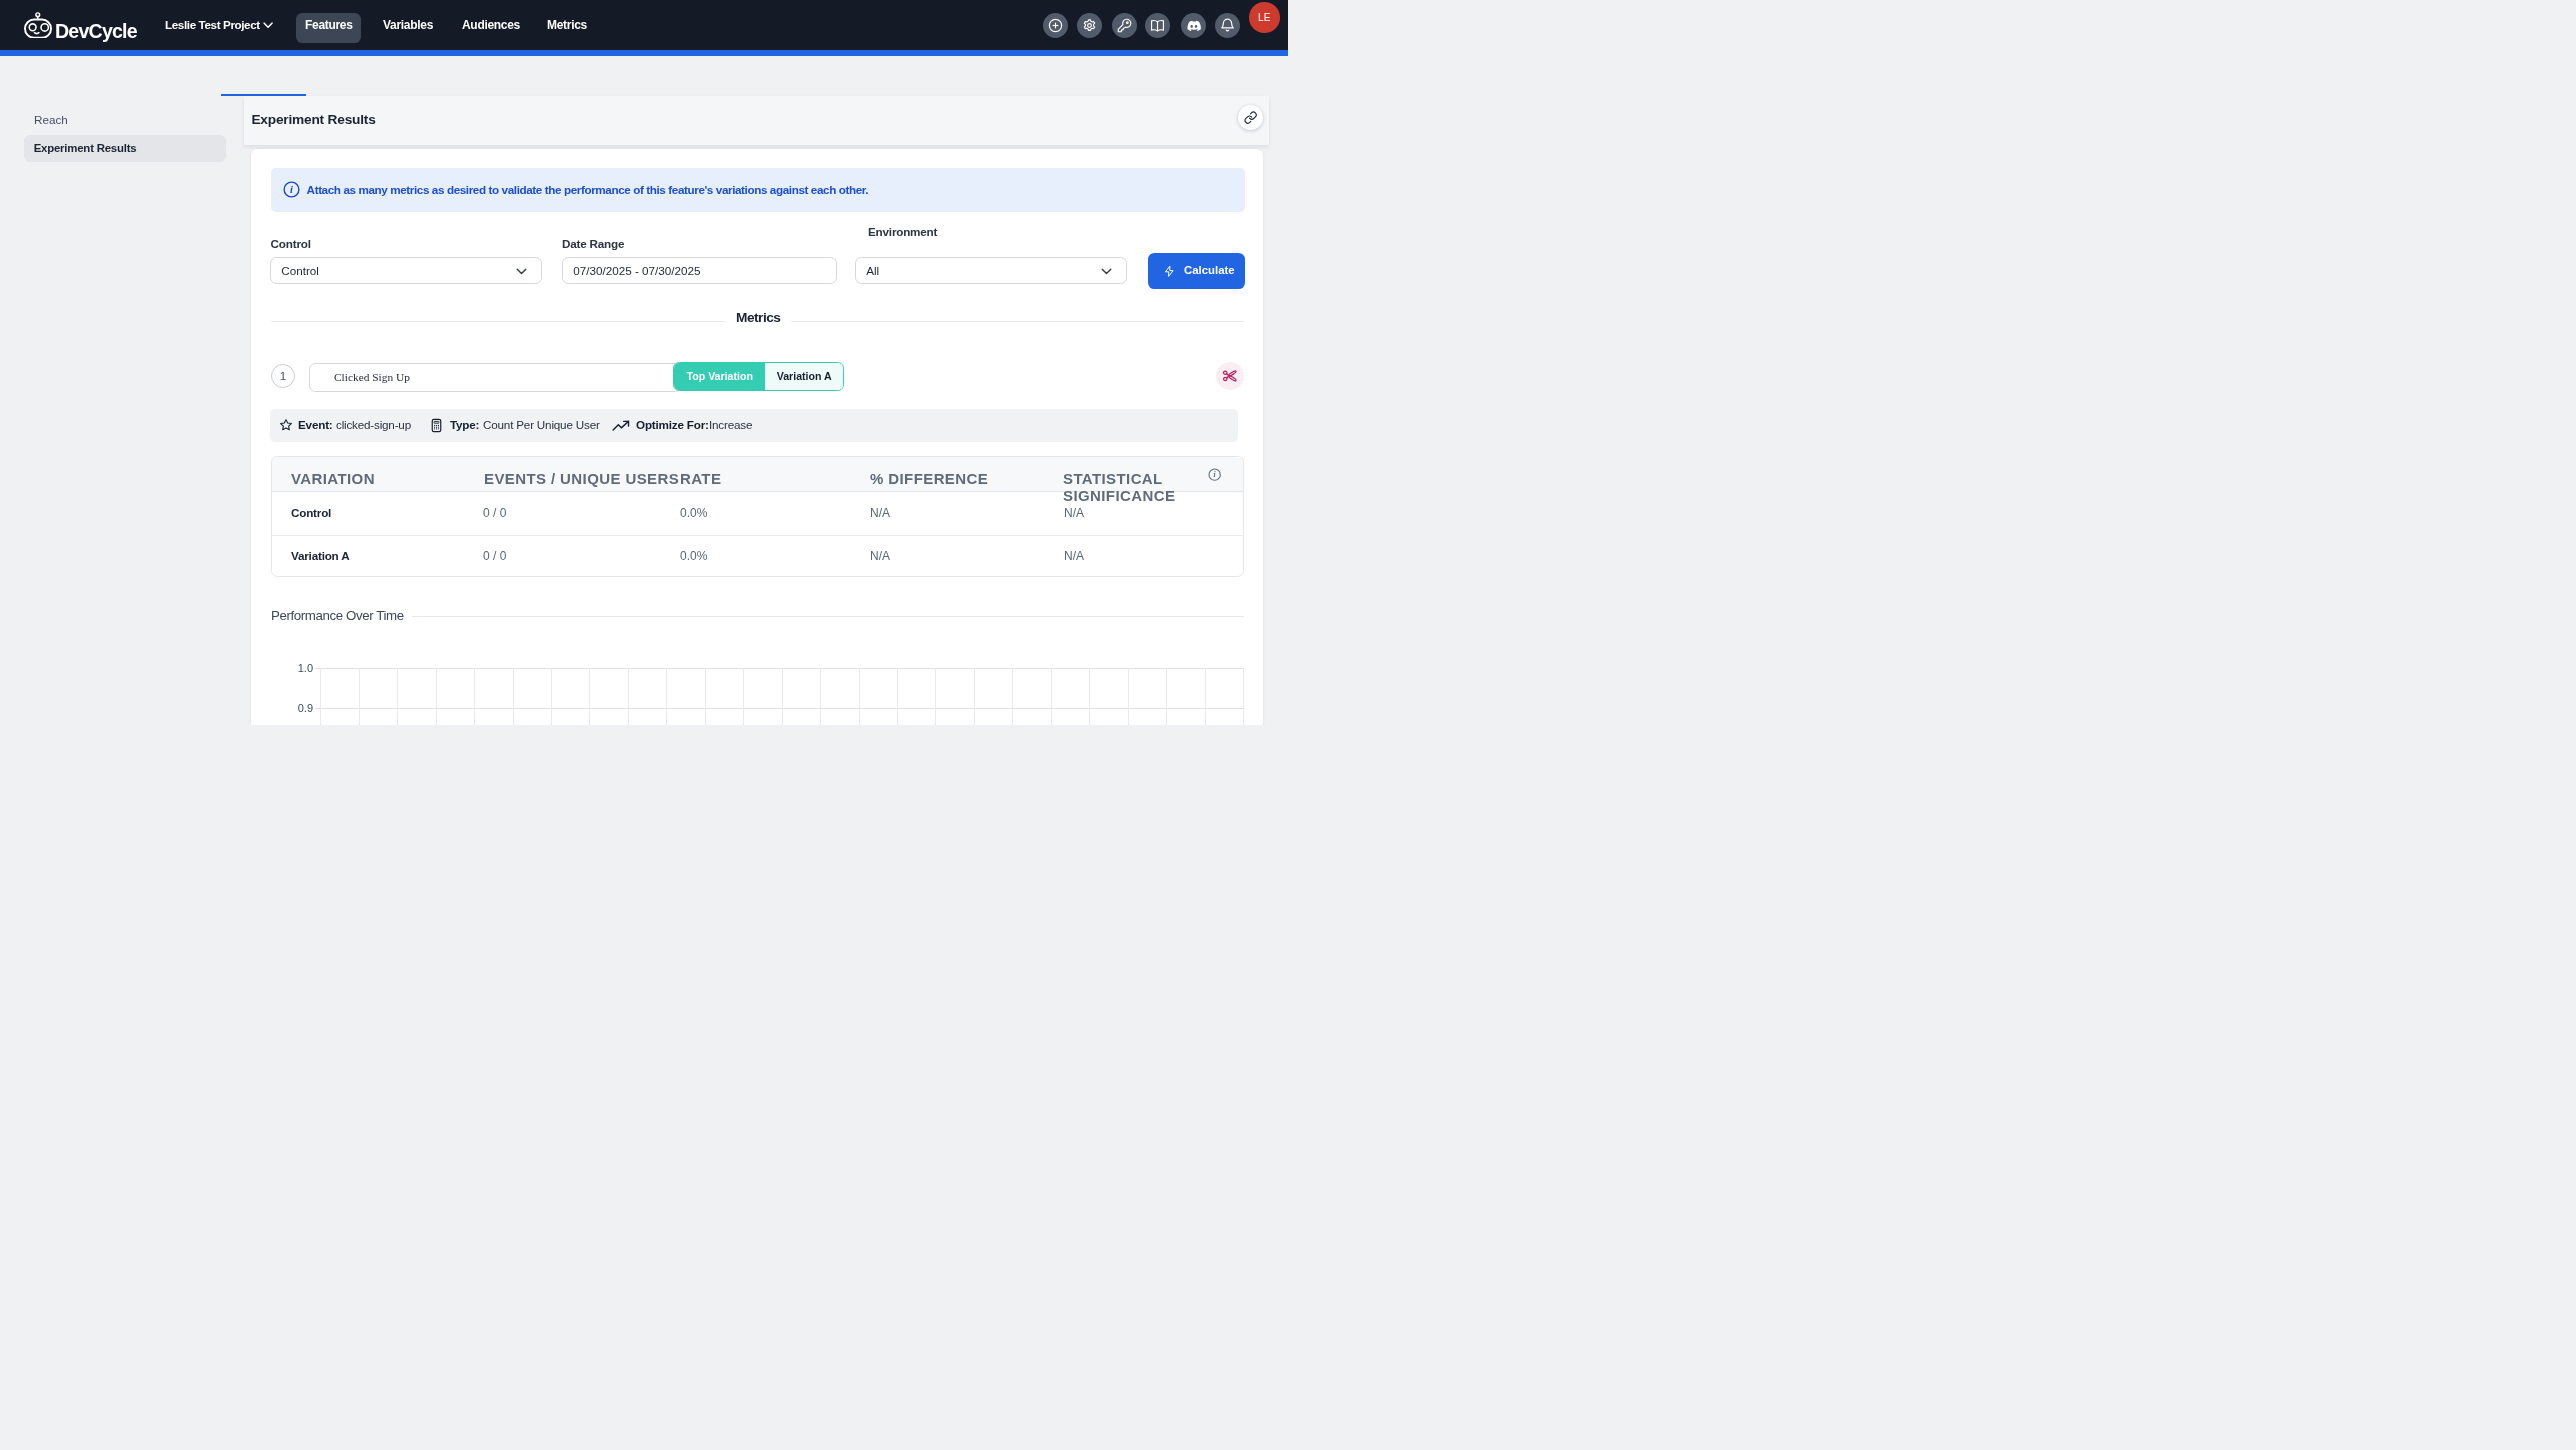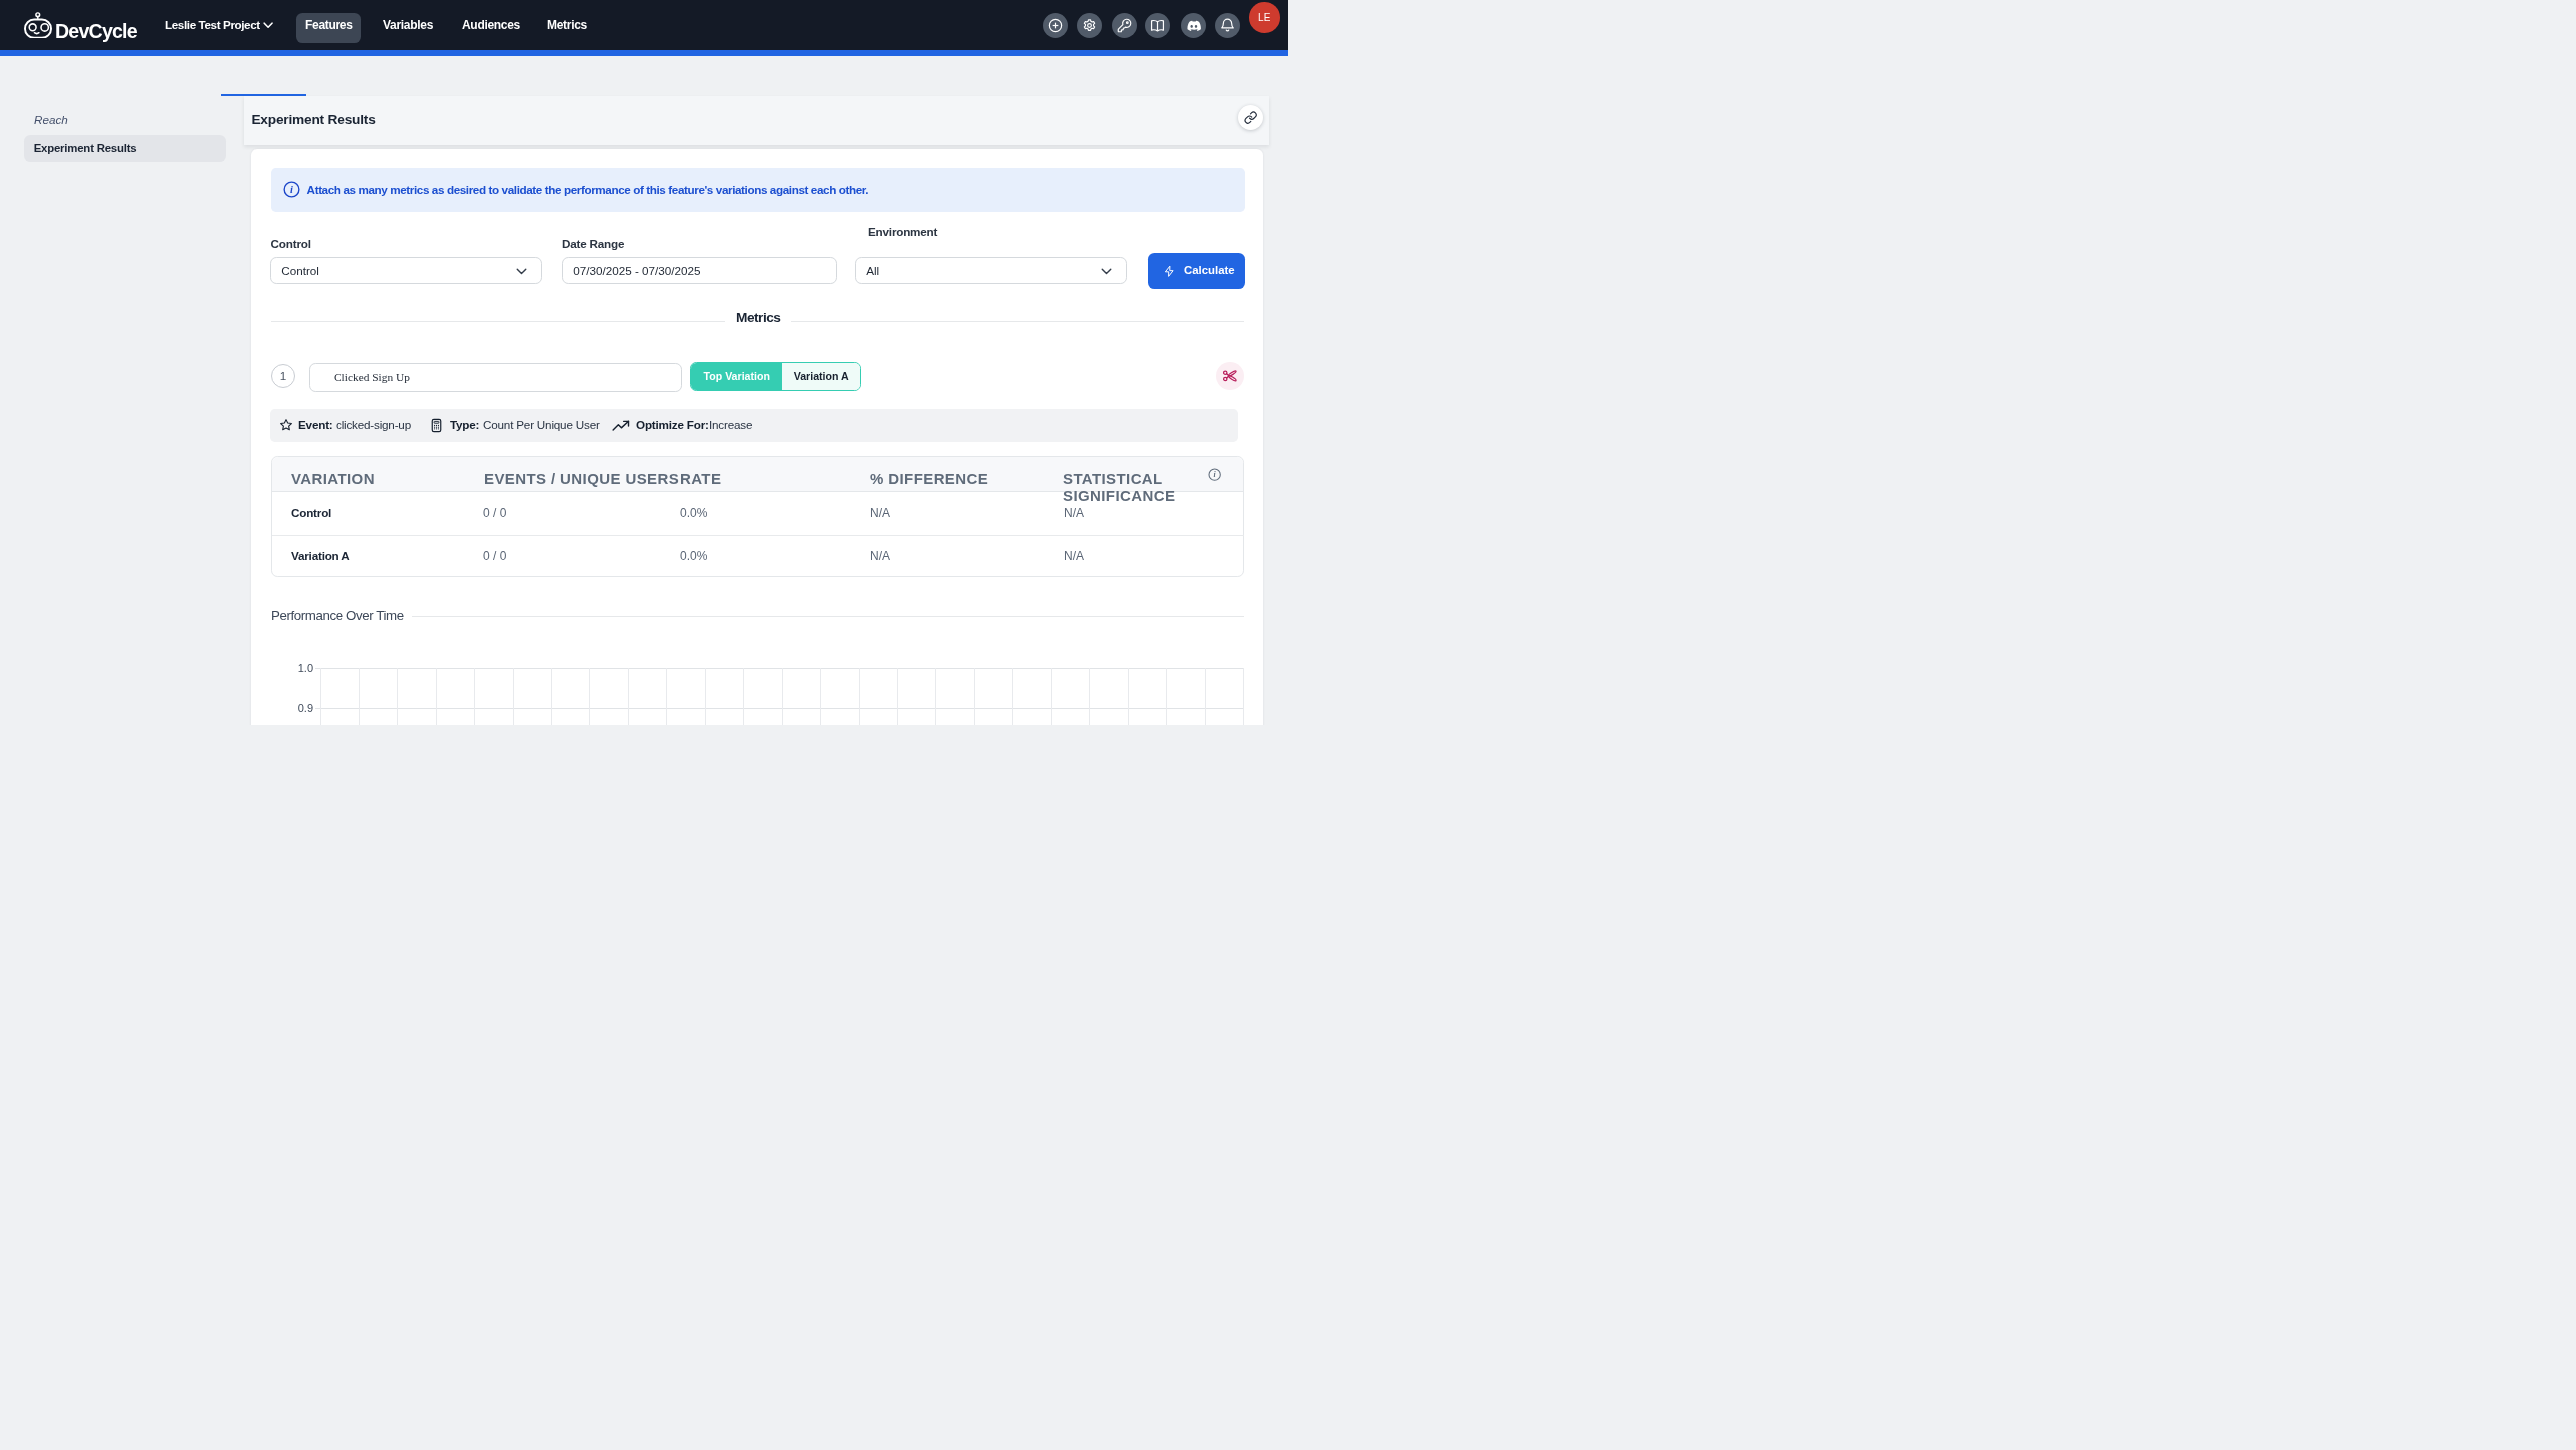--- a/index.html
+++ b/index.html
@@ -36,21 +36,21 @@
 .label { position:absolute; font-size:11.7px; font-weight:700; letter-spacing:-0.2px; color:#2c3542; }
 .select { position:absolute; top:108px; width:272px; height:27px; border:0.8px solid #d5d9dd; border-radius:6.3px; background:#fff; font-size:11.7px; color:#1f2733; line-height:26px; padding-left:10.2px; }
 #calc { position:absolute; left:897px; top:104px; width:97px; height:36px; background:#2165e2; border-radius:6.3px; color:#fff; font-size:11.4px; font-weight:700; }
 
 .divline { position:absolute; height:0.8px; background:#e6e8ea; }
 #metrics-title { position:absolute; top:161px; left:485px; font-size:13.7px; letter-spacing:-0.5px; font-weight:700; color:#1a2433; }
 
 
 #mcircle { position:absolute; left:20px; top:215px; width:24px; height:24px; border:1.6px solid #c8ccd2; border-radius:50%; color:#4a5462; font-size:11.7px; text-align:center; line-height:22px; }
 #minput { position:absolute; left:58px; top:214px; width:373px; height:29px; border:0.8px solid #d5d9dd; border-radius:6.3px; font-size:11.4px; color:#1f2733; line-height:27px; padding-left:24px;font-family:Liberation Serif, serif; }
-#toggle { position:absolute; left:439px; top:213px; width:171px; height:29px; border:0.8px solid #35cdb2; border-radius:6.3px; overflow:hidden; display:flex; }
+#toggle { position:absolute; left:422px; top:213px; width:171px; height:29px; border:0.8px solid #35cdb2; border-radius:6.3px; overflow:hidden; display:flex; }
 #toggle .seg1 { width:92px; background:#35cdb2; color:#fff; font-size:10.6px; font-weight:700; text-align:center; line-height:27px; }
 #toggle .seg2 { width:78px; background:#effbf8; color:#17202e; font-size:10.6px; font-weight:700; text-align:center; line-height:27px; }
 #sciss { position:absolute; left:965px; top:213px; width:28px; height:28px; border-radius:50%; background:#fbeef3; display:flex; align-items:center; justify-content:center; }
 
 
 #eventbar { position:absolute; left:19px; top:260px; width:968px; height:32.5px; background:#f1f2f4; border-radius:4.7px; }
 #eventbar .b { font-weight:700; color:#16202e; }
 #eventbar span { font-size:11.7px; letter-spacing:-0.2px; color:#2a3443; }
 
 
@@ -127,21 +127,21 @@
       </div>
     <div class="iconbtn" style="left:1215px;">
         <svg width="15" height="15" viewBox="0 0 24 24">
           <path fill="none" stroke="#fff" stroke-width="1.9" stroke-linecap="round" stroke-linejoin="round" d="M18.6 8.4 a6.6 6.6 0 0 0-13.2 0 c0 4.2-1.6 6.3-2.6 7.4 h18.4 c-1-1.1-2.6-3.2-2.6-7.4z M10 19.2 a2.15 2.15 0 0 0 4 0"></path>
         </svg>
       </div>
     <div id="avatar" style="left:1249px;">LE</div>
   </div>
   <div id="bluestrip"></div>
   <div id="tabline"></div>
-  <div style="position:absolute;left:34px;top:113px;font-size:11.7px;font-weight:400;color:#44506b;font-style:italic;">Reach</div>
+  <div style="position:absolute;left:34px;top:113px;font-size:11.7px;font-weight:400;color:#44506b;">Reach</div>
   <div id="side-item">
       <div style="position:absolute;left:10.2px;top:7px;font-size:11.4px;font-weight:700;letter-spacing:-0.2px;color:#1b2433;">Experiment Results</div>
     </div>
   <div id="band">
       <h1>Experiment Results</h1>
     </div>
   <div id="linkbtn">
       <svg width="13.3" height="13.3" viewBox="0 0 24 24">
         <g fill="none" stroke="#222b3a" stroke-width="2.1" stroke-linecap="round" stroke-linejoin="round">
           <path d="M10 13 a5 5 0 0 0 7.54 .54 l3-3 a5 5 0 0 0 -7.07-7.07 l-1.72 1.71"></path>

